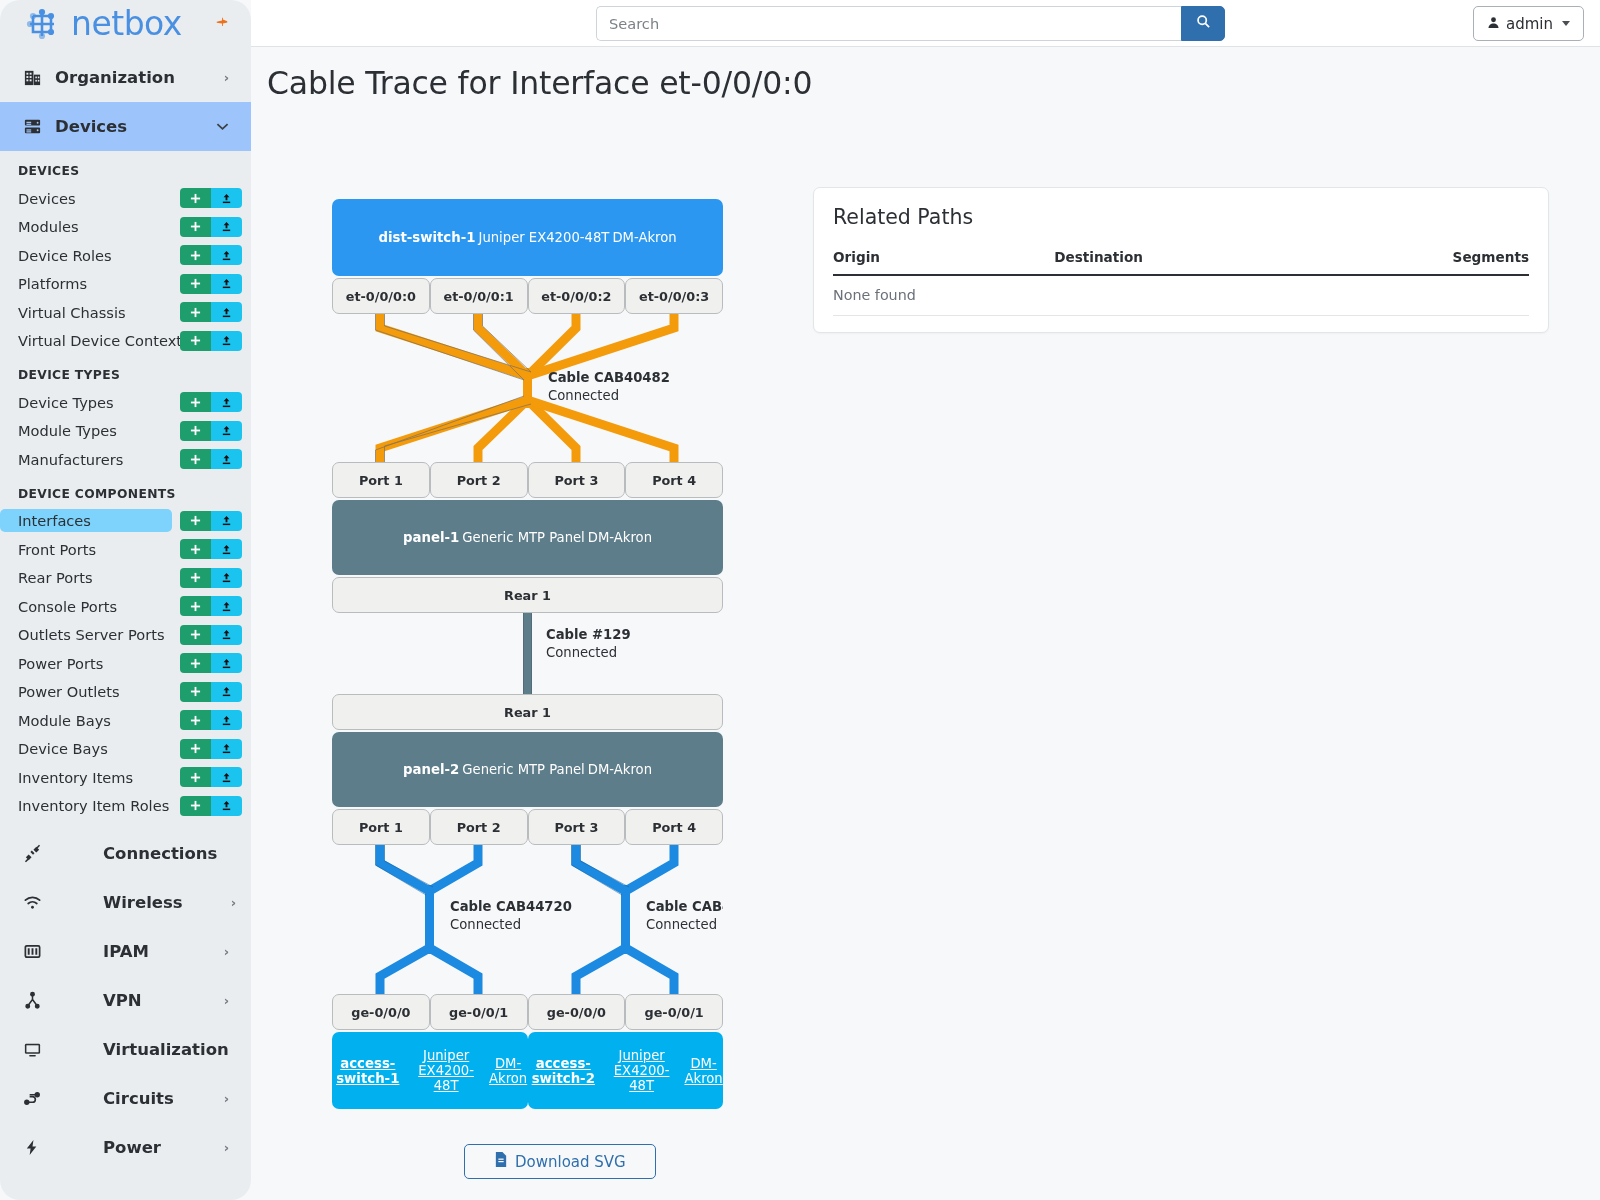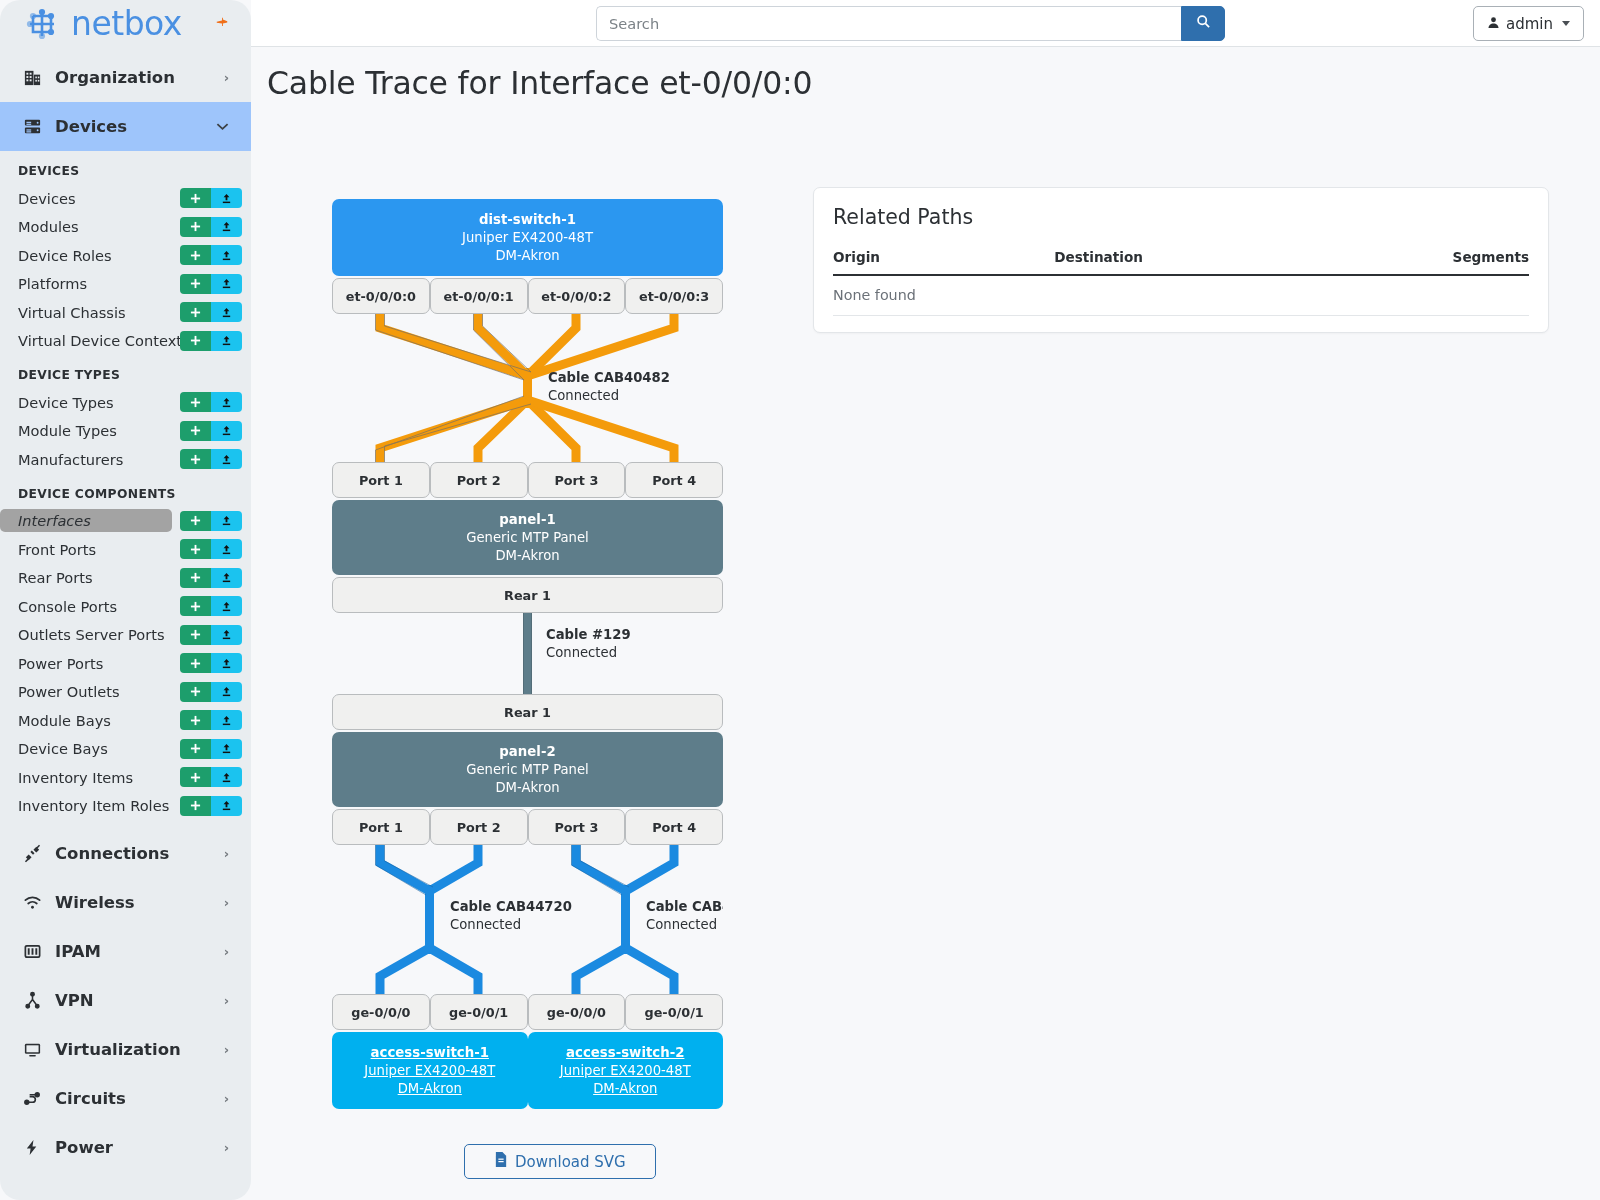--- a/index.html
+++ b/index.html
@@ -59,33 +59,33 @@
     height: 28.5px; position: relative;
   }
   .nav-link {
     flex: 1; margin: 0 8px 0 0;
     padding: 3px 10px 3px 18px;
     font-size: 14.6px; color: #2c3034;
     border-radius: 5px; cursor: pointer;
     white-space: nowrap;
     max-width: 172px;
   }
-  .nav-link.sel { background: #a3a3a3; font-style: italic; }
+  .nav-link.sel { background: #7dd3fc; }
   .btn-pair { position: absolute; right: 9px; display: flex; height: 20px; }
   .btn-add, .btn-imp {
     width: 31px; height: 20px;
     display: flex; align-items: center; justify-content: center;
     cursor: pointer;
   }
   .btn-add { background: #1d9e6c; border-radius: 4px 0 0 4px; }
   .btn-imp { background: #1bc3ef; border-radius: 0 4px 4px 0; }
   .btn-add svg, .btn-imp svg { display: block; }
 
   .nav-bottom { margin-top: 9px; }
-  .nav-bottom .nav-group { height: 49px; }
+  .nav-bottom .nav-group { height: 49px; gap: 48px; }
 
   
   #header {
     position: absolute; left: 251px; top: 0;
     width: 1349px; height: 47px;
     background: #fff;
     border-bottom: 1px solid #dfe3e6;
     display: flex; align-items: center;
   }
   #searchwrap {
@@ -136,21 +136,21 @@
   #content { position: relative; }
 
   
   #tracecol {
     position: absolute; left: 81px; top: 98px;
     width: 391px;
     overflow: hidden;
   }
   .tnode {
     border-radius: 7px;
-    display: flex; flex-direction: column; align-items: center; justify-content: center;
+    display: flex; flex-direction: row; align-items: center; justify-content: center;
     text-align: center;
   }
   .dev {
     width: 391px; height: 77px;
     color: #fff;
     gap: 3px;
   }
   .dev.dist { background: #2b97f0; }
   .dev.access { background: #00b0ef; text-decoration: underline; }
   .dev .l1 { font-size: 13.3px; font-weight: 700; }

